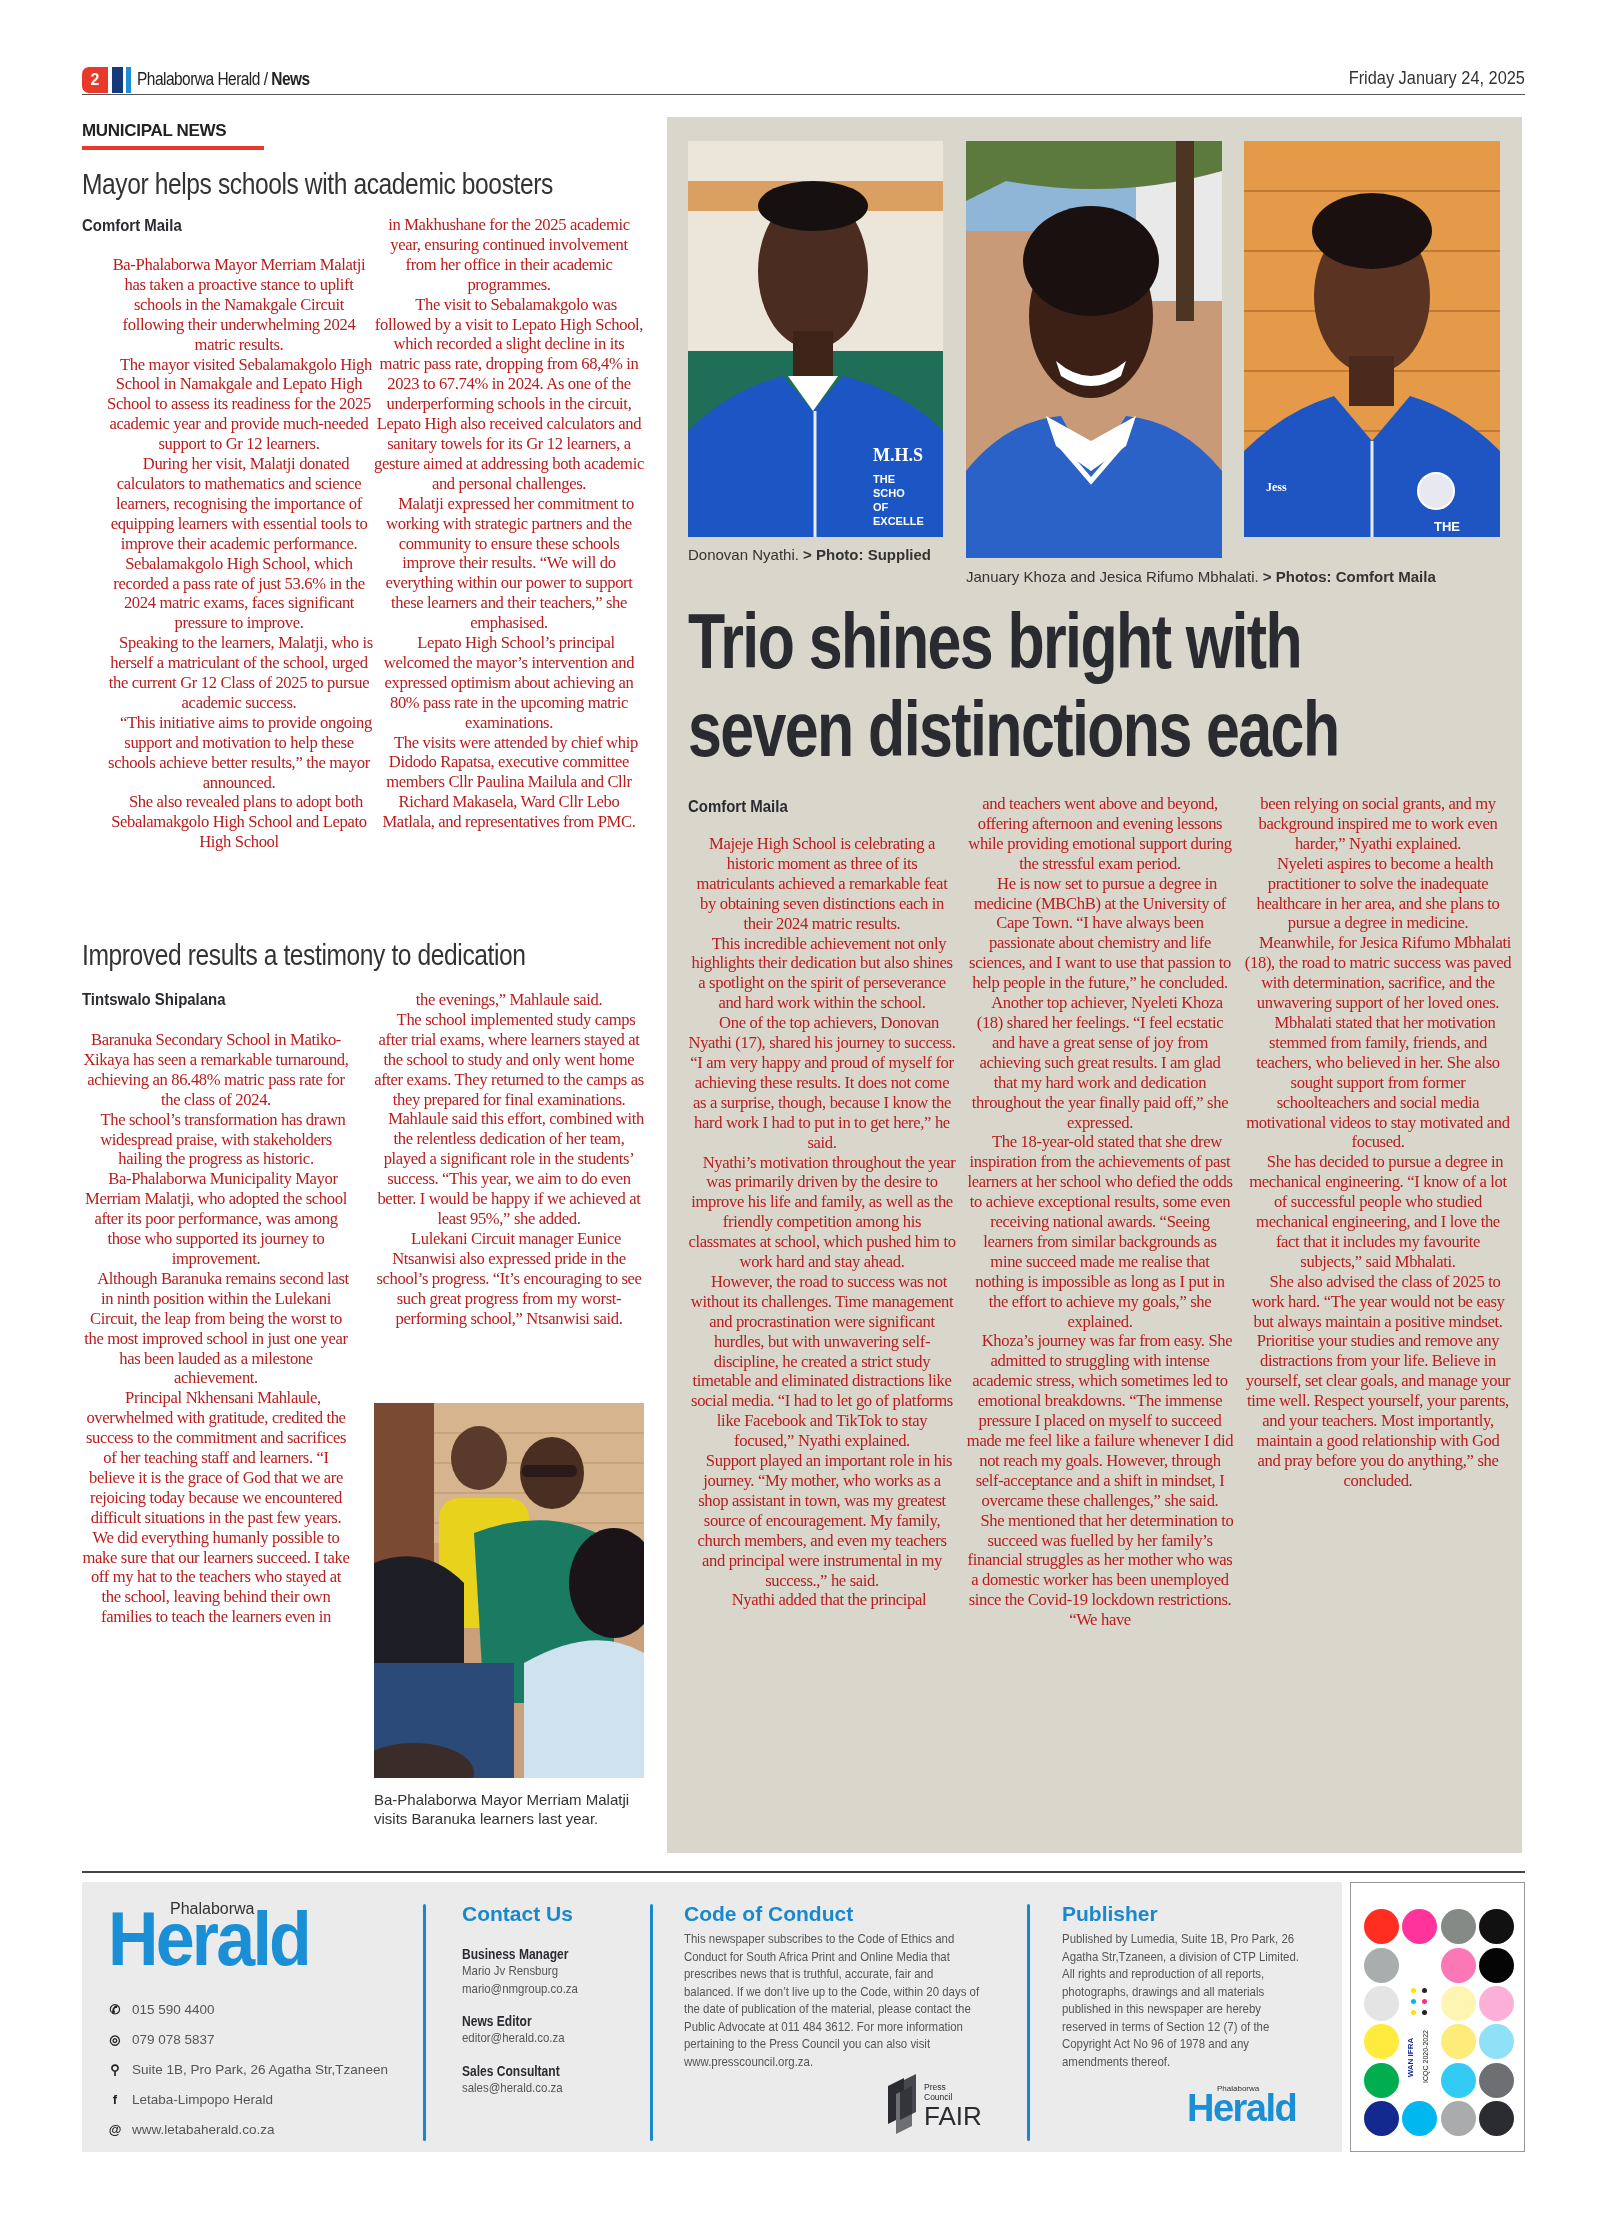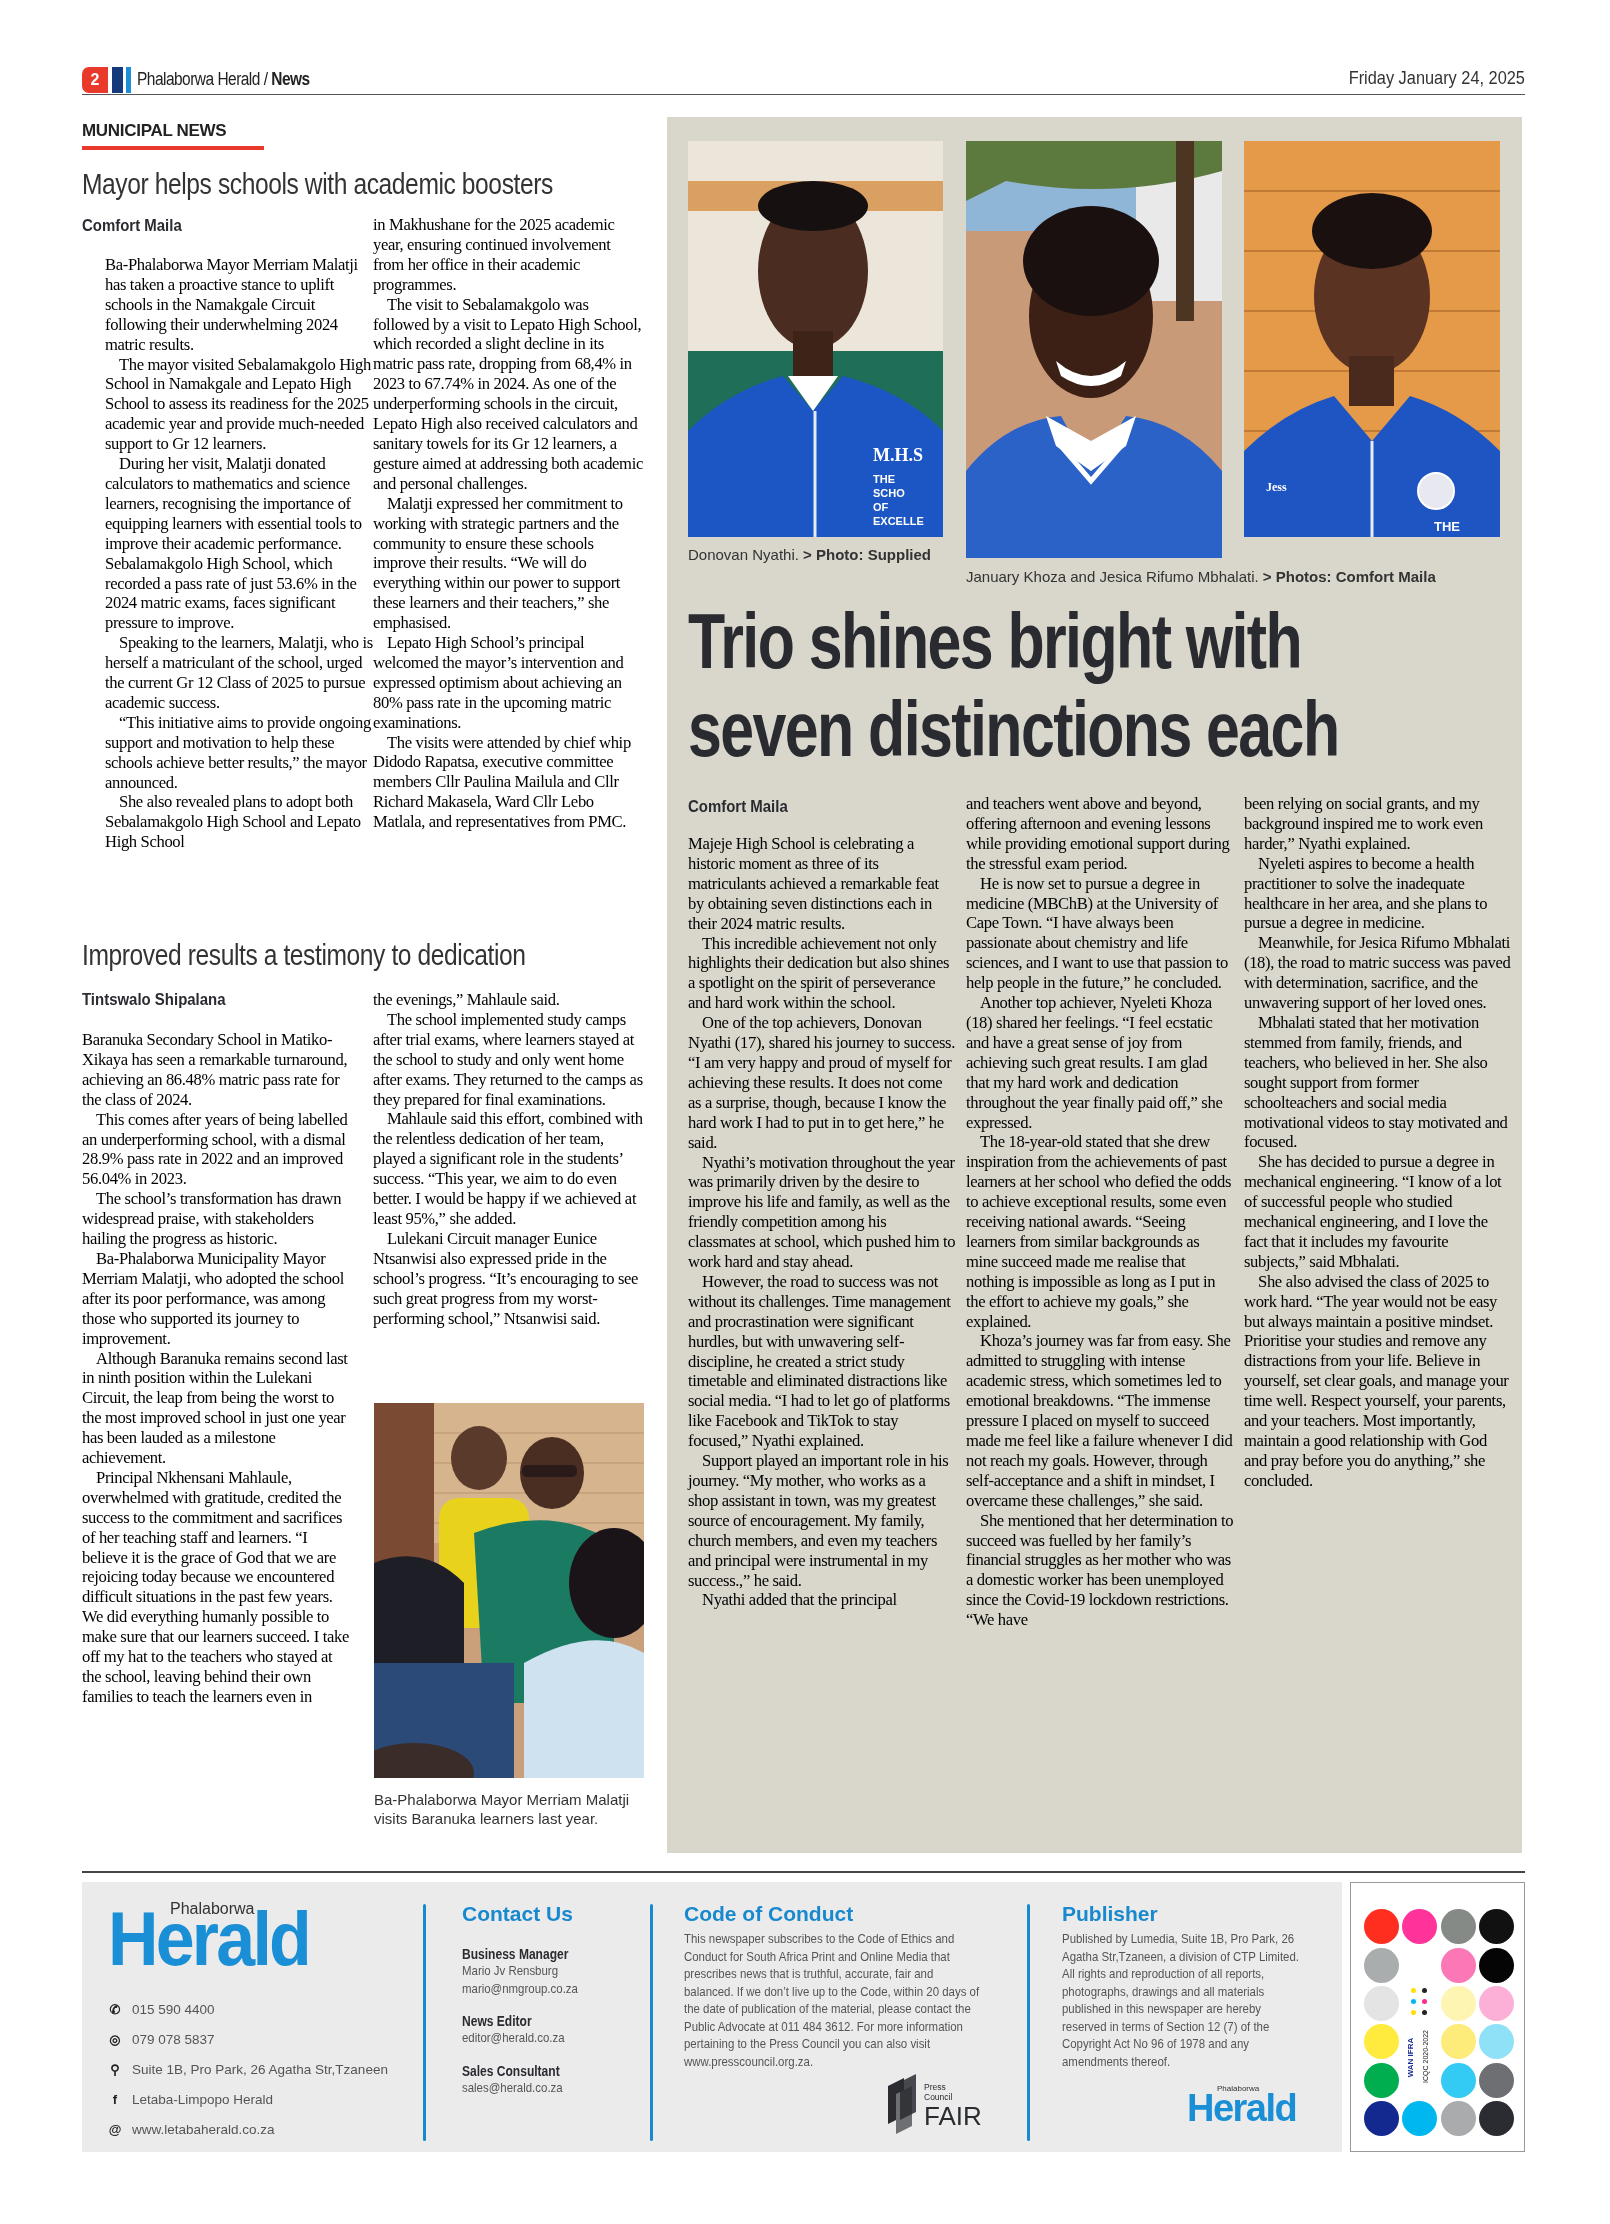--- a/index.html
+++ b/index.html
@@ -23,21 +23,21 @@
 
   .section-label { left: 82px; top: 121px; font-family: "Liberation Sans", sans-serif; font-weight: bold; font-size: 17px;
     color: #222; letter-spacing: -0.3px; padding-bottom: 5px; border-bottom: 4px solid #e8392a; width: 182px; white-space: nowrap; }
 
   .headline-light { font-family: "Liberation Sans", sans-serif; font-weight: normal; font-size: 30px; color: #333;
     transform: scaleX(0.82); transform-origin: left center; white-space: nowrap; letter-spacing: -0.5px; }
 
   .byline { font-family: "Liberation Sans", sans-serif; font-weight: bold; font-size: 17px; color: #2a2b30;
     transform: scaleX(0.88); transform-origin: left center; white-space: nowrap; }
 
-  .body-col { font-size: 16.6px; line-height: 19.9px; color: #000000; letter-spacing: -0.35px; }
+  .body-col { font-size: 16.6px; line-height: 19.9px; color: #b91c1c; letter-spacing: -0.35px; text-align: center; }
   .body-col p { text-indent: 14px; }
   .body-col p.first { text-indent: 0; }
 
   
   .feature-box { left: 667px; top: 117px; width: 855px; height: 1736px; background: #d9d6cb; }
   .photo { position: absolute; overflow: hidden; }
   .photo-caption { font-family: "Liberation Sans", sans-serif; font-size: 15px; color: #333; line-height: 19px; }
   .photo-caption b { font-weight: bold; }
   .feature-headline { font-family: "Liberation Sans", sans-serif; font-weight: bold; font-size: 78px; color: #2a2b30;
     line-height: 88px; letter-spacing: -2px; transform: scaleX(0.78); transform-origin: left top; white-space: nowrap; }
@@ -92,21 +92,20 @@
   <p>Malatji expressed her commitment to working with strategic partners and the community to ensure these schools improve their results. “We will do everything within our power to support these learners and their teachers,” she emphasised.</p>
   <p>Lepato High School’s principal welcomed the mayor’s intervention and expressed optimism about achieving an 80% pass rate in the upcoming matric examinations.</p>
   <p>The visits were attended by chief whip Didodo Rapatsa, executive committee members Cllr Paulina Mailula and Cllr Richard Makasela, Ward Cllr Lebo Matlala, and representatives from PMC.</p>
 </div>
 
 <div class="abs headline-light" style="left:82px; top:938px;">Improved results a testimony to dedication</div>
 <div class="abs byline" style="left:82px; top:990px;">Tintswalo Shipalana</div>
 
 <div class="abs body-col" style="left:82px; top:1030px; width:268px;">
   <p class="first">Baranuka Secondary School in Matiko-Xikaya has seen a remarkable turnaround, achieving an 86.48% matric pass rate for the class of 2024.</p>
-  <p>This comes after years of being labelled an underperforming school, with a dismal 28.9% pass rate in 2022 and an improved 56.04% in 2023.</p>
   <p>The school’s transformation has drawn widespread praise, with stakeholders hailing the progress as historic.</p>
   <p>Ba-Phalaborwa Municipality Mayor Merriam Malatji, who adopted the school after its poor performance, was among those who supported its journey to improvement.</p>
   <p>Although Baranuka remains second last in ninth position within the Lulekani Circuit, the leap from being the worst to the most improved school in just one year has been lauded as a milestone achievement.</p>
   <p>Principal Nkhensani Mahlaule, overwhelmed with gratitude, credited the success to the commitment and sacrifices of her teaching staff and learners. “I believe it is the grace of God that we are rejoicing today because we encountered difficult situations in the past few years. We did everything humanly possible to make sure that our learners succeed. I take off my hat to the teachers who stayed at the school, leaving behind their own families to teach the learners even in</p>
 </div>
 <div class="abs body-col" style="left:373px; top:990px; width:272px;">
   <p class="first">the evenings,” Mahlaule said.</p>
   <p>The school implemented study camps after trial exams, where learners stayed at the school to study and only went home after exams. They returned to the camps as they prepared for final examinations.</p>
   <p>Mahlaule said this effort, combined with the relentless dedication of her team, played a significant role in the students’ success. “This year, we aim to do even better. I would be happy if we achieved at least 95%,” she added.</p>
   <p>Lulekani Circuit manager Eunice Ntsanwisi also expressed pride in the school’s progress. “It’s encouraging to see such great progress from my worst-performing school,” Ntsanwisi said.</p>

